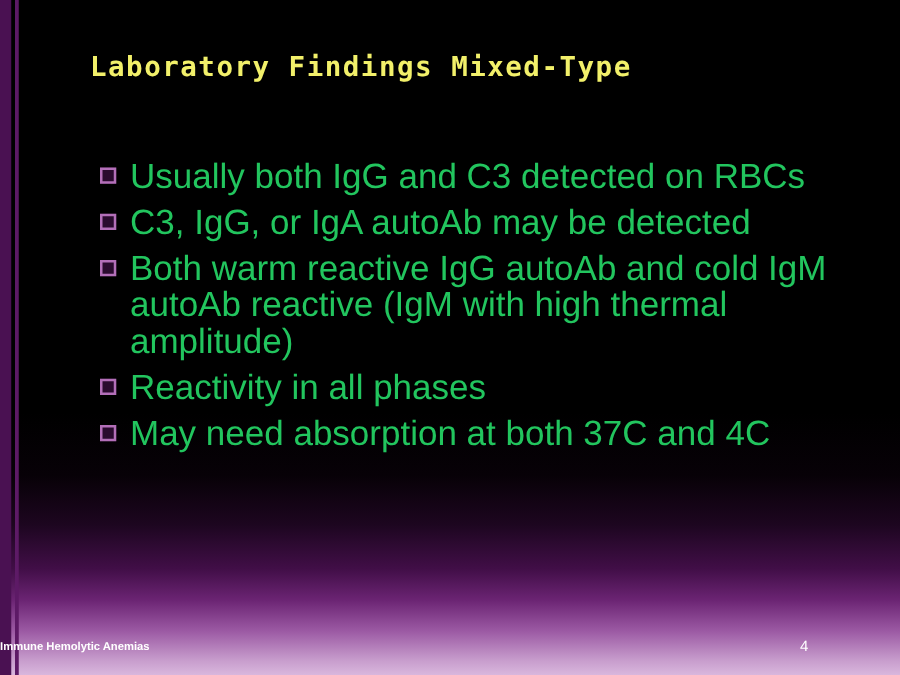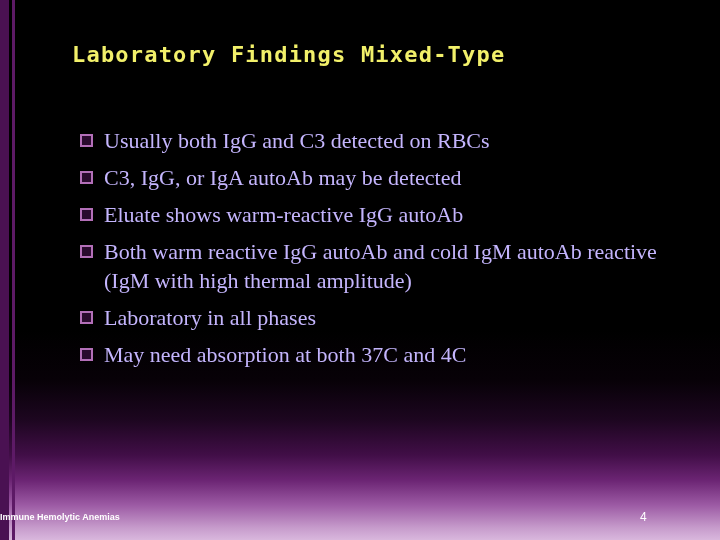--- a/index.html
+++ b/index.html
@@ -78,24 +78,24 @@
     width: 13px;
     height: 13px;
     margin-top: 8px;
     margin-right: 11px;
     background: #2a0b2e;
     border: 2px solid #b36fb8;
     box-sizing: border-box;
   }
   .bullet-text {
     flex: 1 1 auto;
-    color: #c4b5fd;
-    font-size: 22px;
+    color: #22c55e;
+    font-size: 28px;
     line-height: 29px;
-    font-family: Liberation Serif, serif;
+    font-family: Liberation Sans, sans-serif;
   }
   .footer-center {
     position: absolute;
     left: 0;
     top: 512px;
     width: 720px;
     text-align: left;
     color: #ffffff;
     font-size: 9px;
     font-weight: bold;
@@ -126,29 +126,25 @@
     <div class="bullet-row">
       <span class="bullet-marker"></span>
       <span class="bullet-text">Usually both IgG and C3 detected on RBCs</span>
     </div>
     <div class="bullet-row">
       <span class="bullet-marker"></span>
       <span class="bullet-text">C3, IgG, or IgA autoAb may be detected</span>
     </div>
     <div class="bullet-row">
       <span class="bullet-marker"></span>
-      <span class="bullet-text">Eluate shows warm-reactive IgG autoAb</span>
-    </div>
-    <div class="bullet-row">
-      <span class="bullet-marker"></span>
       <span class="bullet-text">Both warm reactive IgG autoAb and cold IgM autoAb reactive (IgM with high thermal amplitude)</span>
     </div>
     <div class="bullet-row">
       <span class="bullet-marker"></span>
-      <span class="bullet-text">Laboratory in all phases</span>
+      <span class="bullet-text">Reactivity in all phases</span>
     </div>
     <div class="bullet-row">
       <span class="bullet-marker"></span>
       <span class="bullet-text">May need absorption at both 37C and 4C</span>
     </div>
   </div>
 
   <div class="footer-center">Immune Hemolytic Anemias</div>
   <div class="footer-page">4</div>
 </div>

